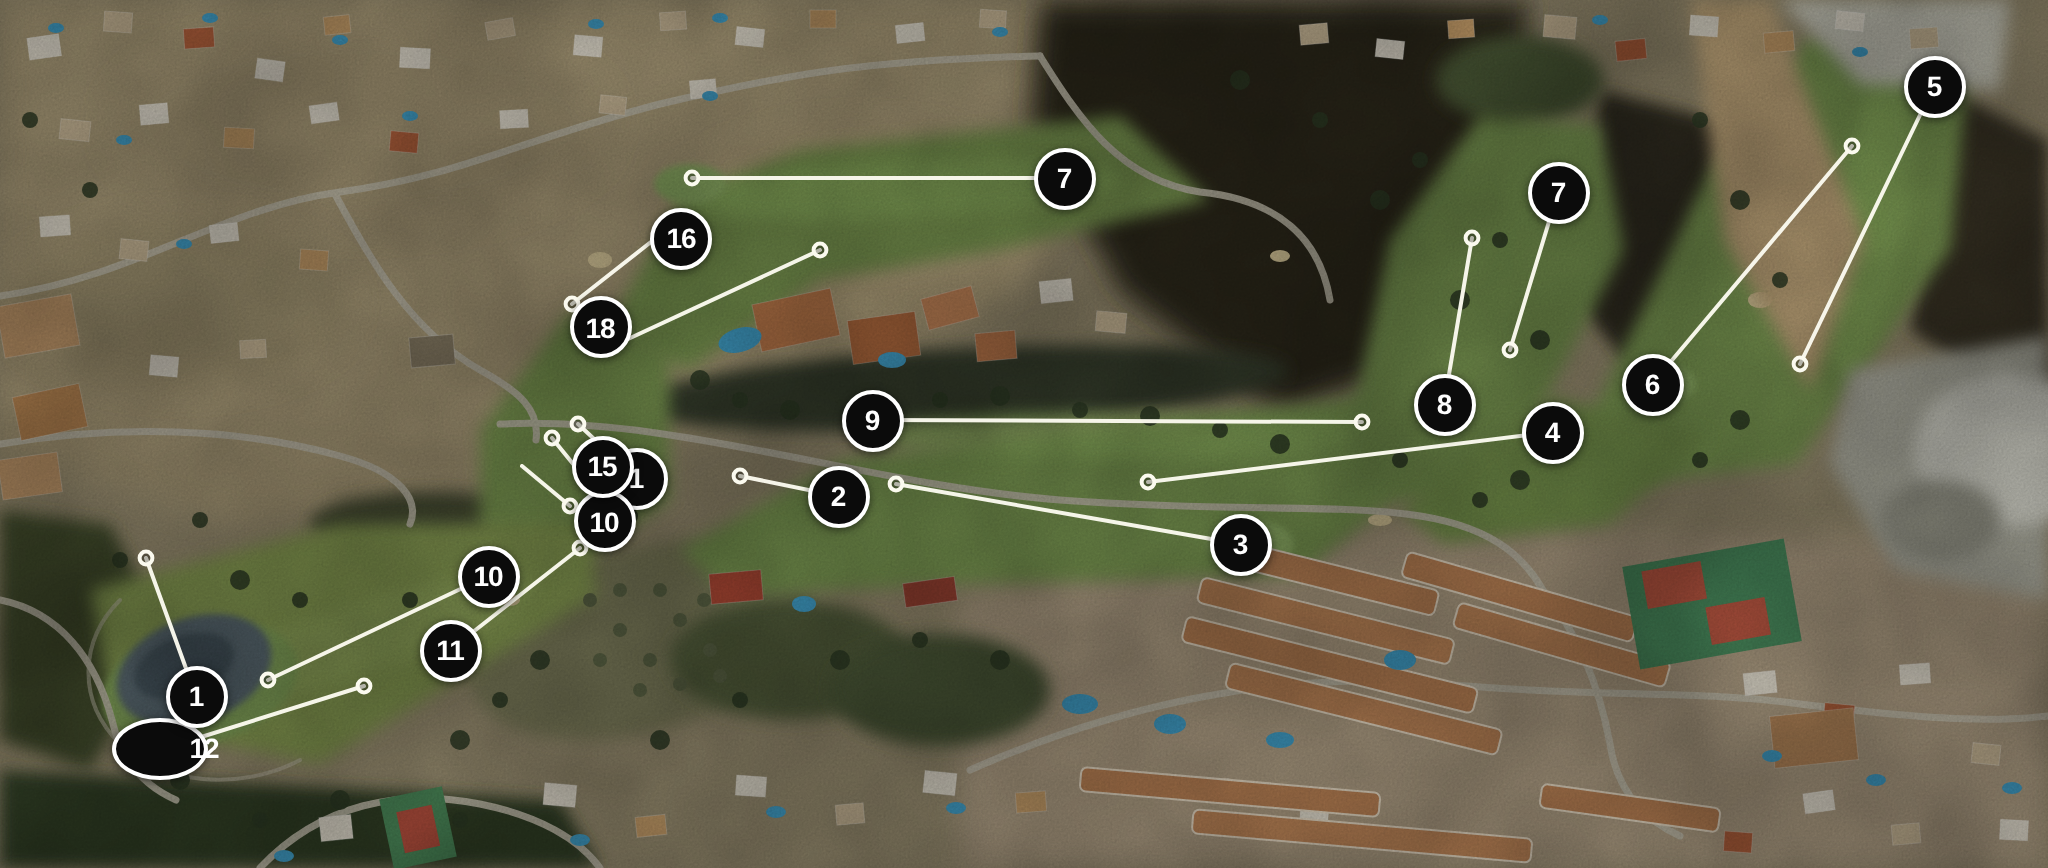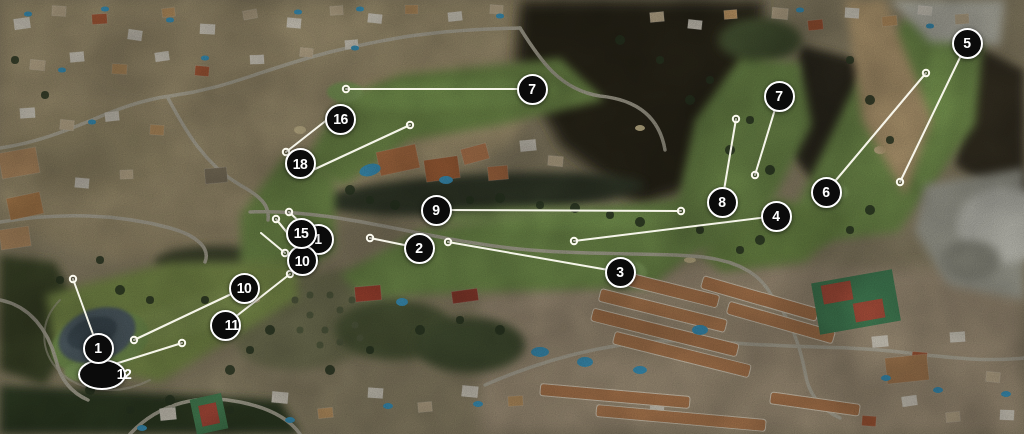--- a/index.html
+++ b/index.html
@@ -366,24 +366,24 @@
       </div>
       <div class="hole-marker" style="left: 706.5px; top: 186.5px;">
         <span>8</span>
       </div>
       <div class="hole-marker" style="left: 420.5px; top: 194.5px;">
         <span>9</span>
       </div>
       <div class="hole-marker" style="left: 286.5px; top: 245px;">
         <span>10</span>
       </div>
-      <div class="hole-marker" style="left: 209.5px; top: 309.5px; justify-content: flex-end;">
+      <div class="hole-marker" style="left: 209.5px; top: 309.5px;">
         <span>11</span>
       </div>
-      <div class="hole-marker" style="left: 78px; top: 358.5px; padding-left: 44px;">
+      <div class="hole-marker" style="left: 56px; top: 358.5px; padding-left: 44px;">
         <span>12</span>
       </div>
       <div class="hole-marker" style="left: 82.5px; top: 332.5px;">
         <span>1</span>
       </div>
       <div class="hole-marker" style="left: 228.5px; top: 272.5px;">
         <span>10</span>
       </div>
       <div class="hole-marker" style="left: 245.5px; top: 217.5px; margin-left: 40px;">
         <span>15</span>

